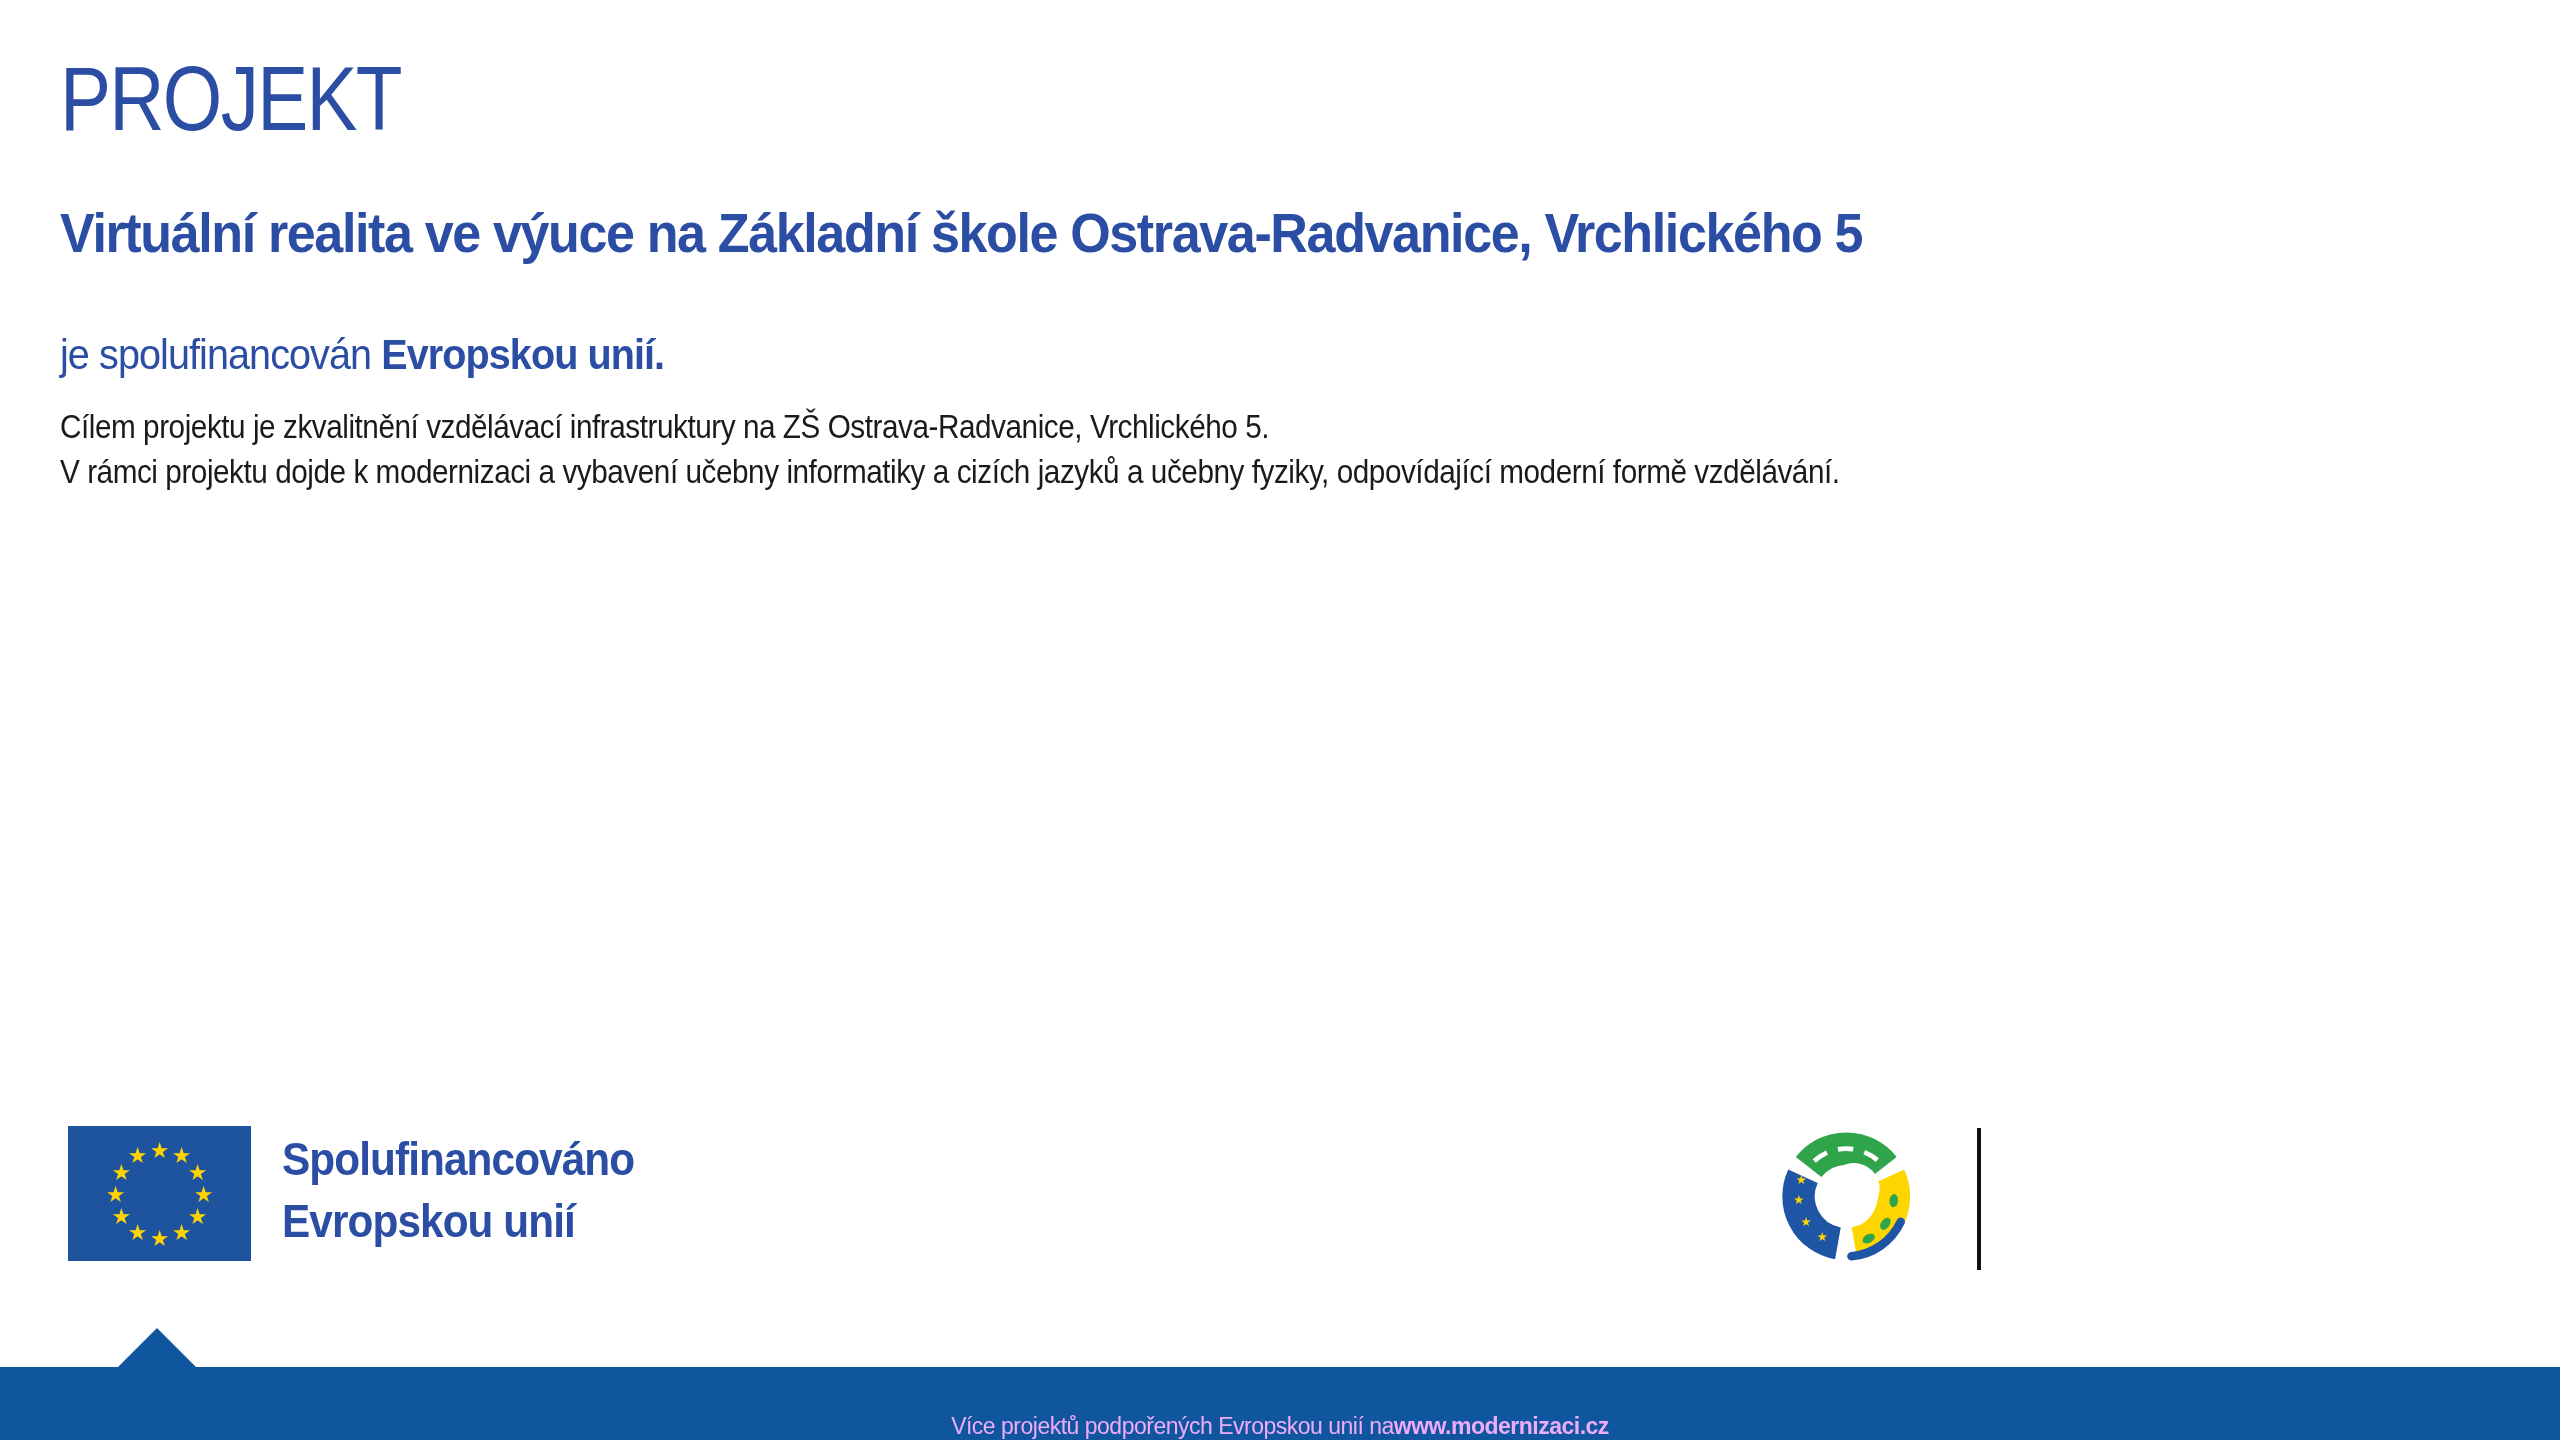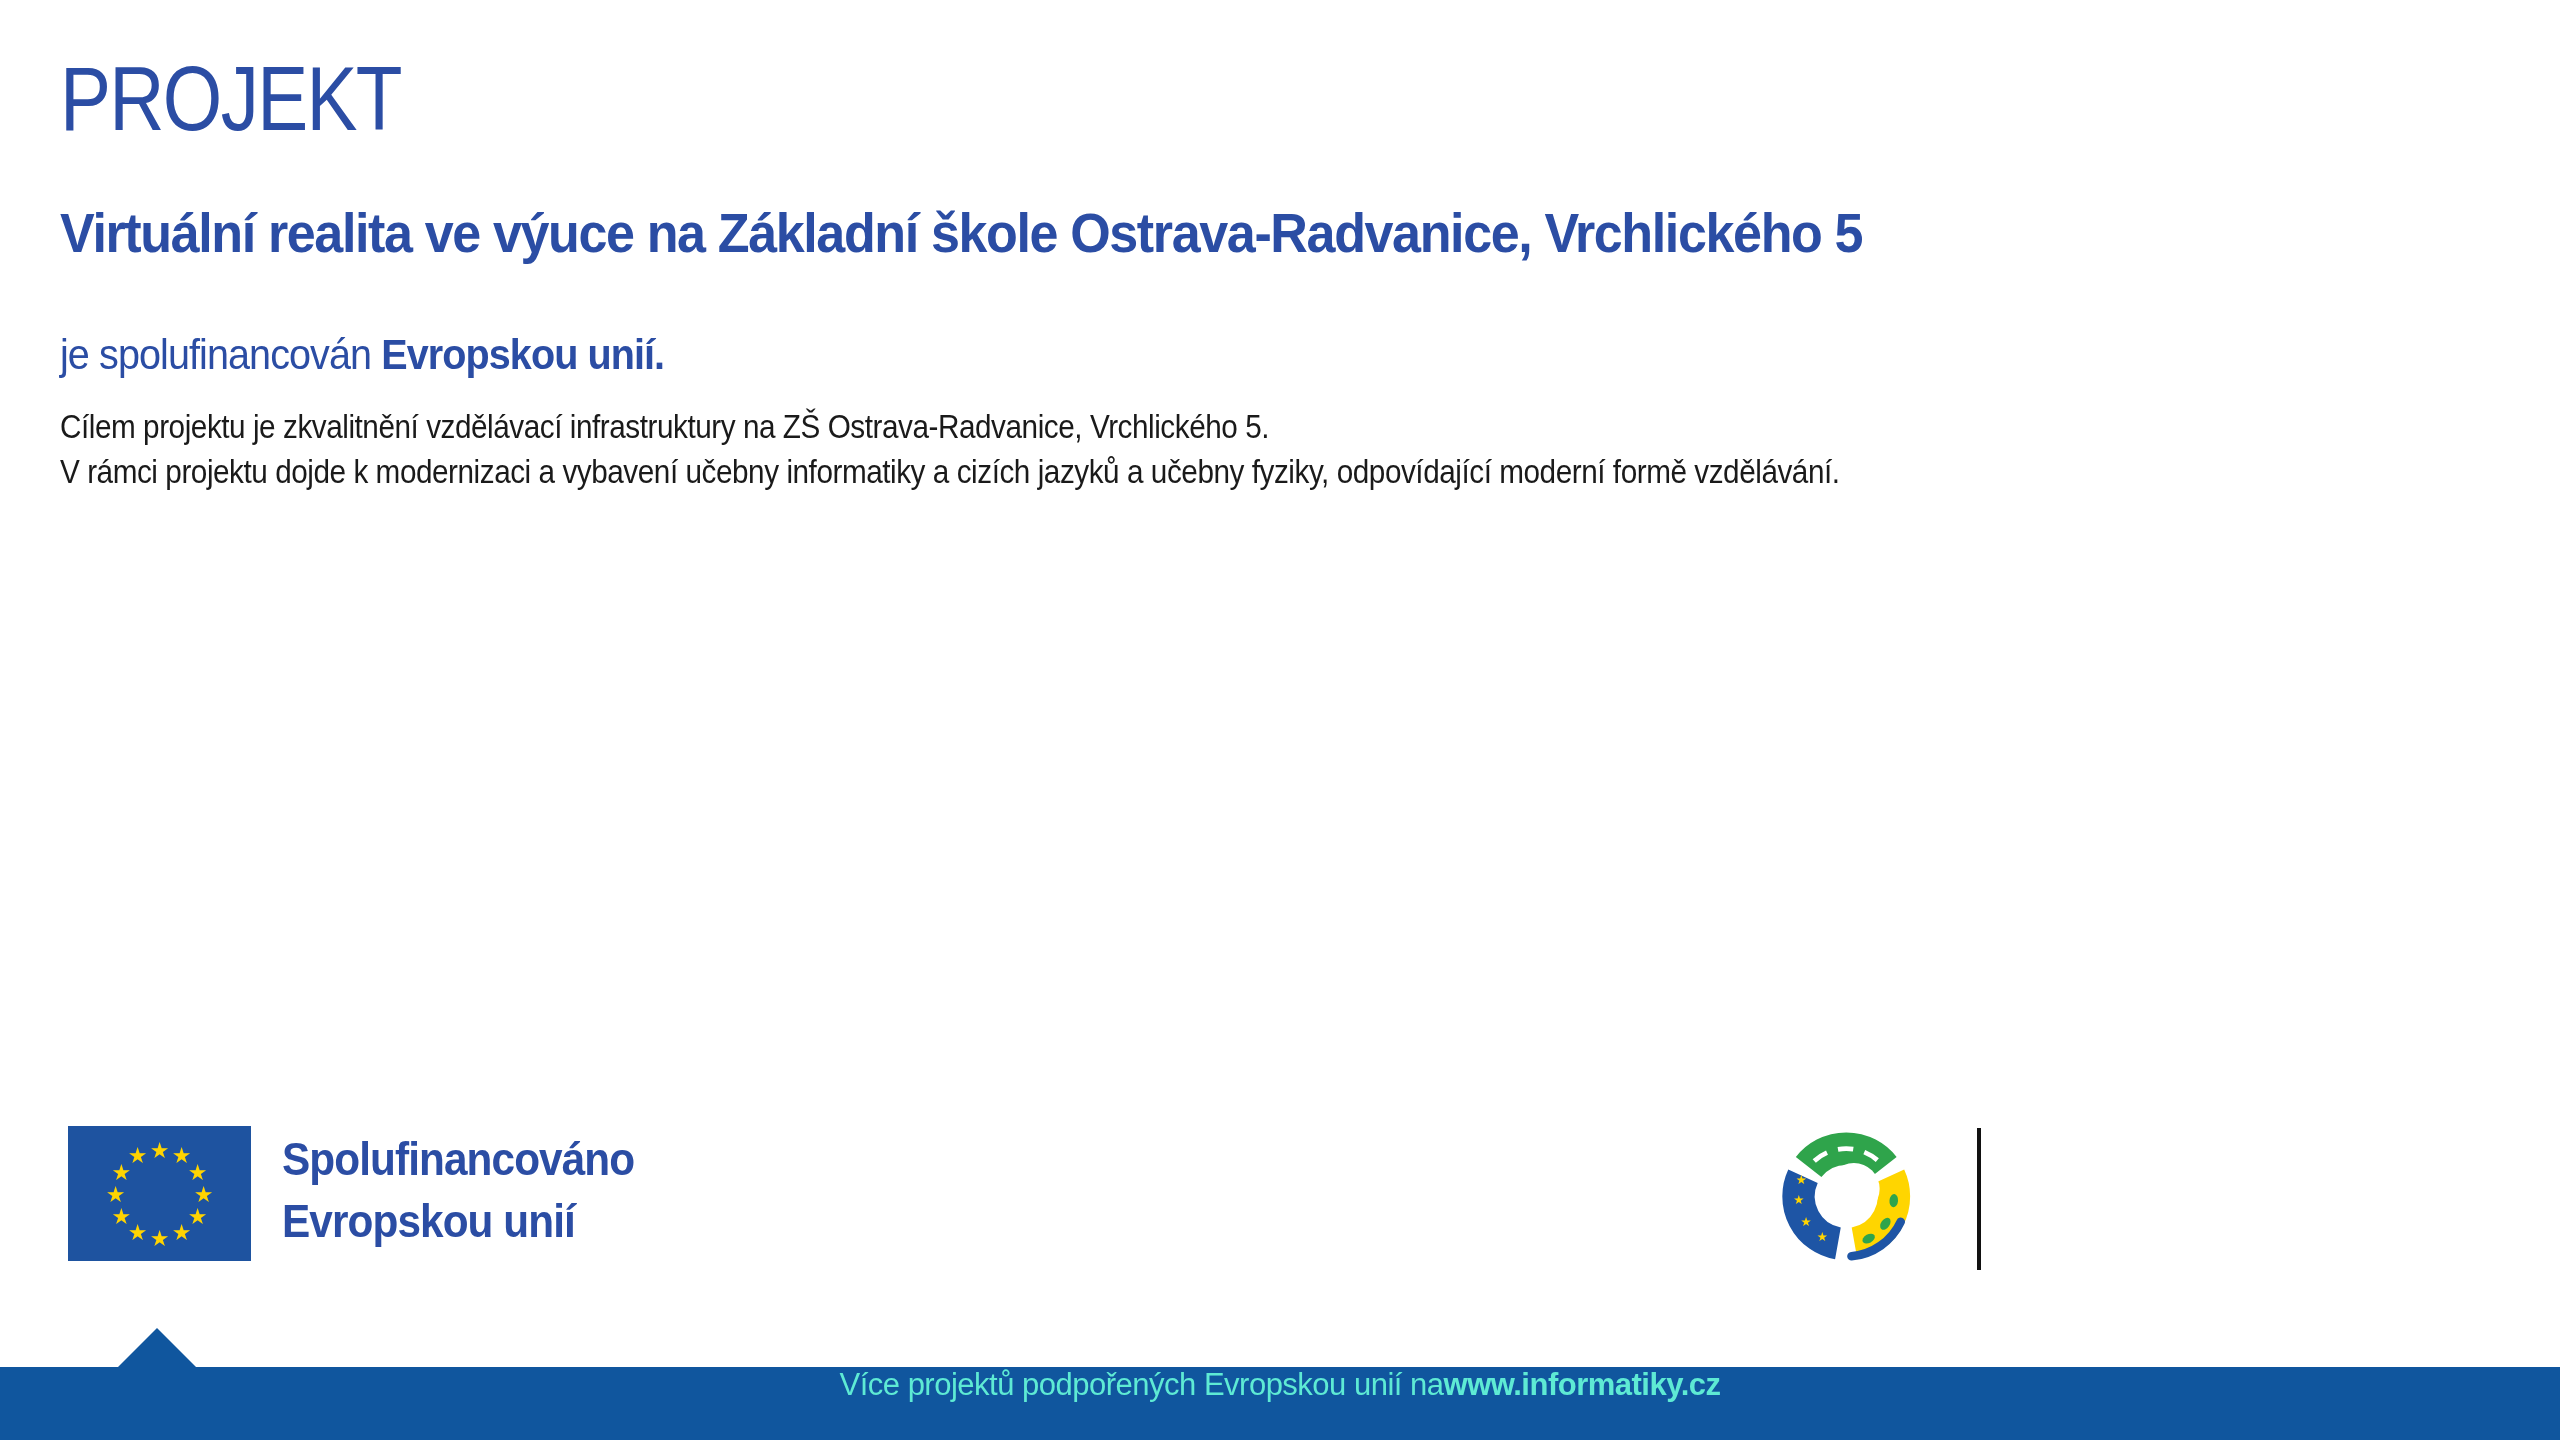--- a/index.html
+++ b/index.html
@@ -72,22 +72,22 @@
   .footer-arrow{
     position:absolute;left:118px;top:1328px;
     width:0;height:0;
     border-left:39px solid transparent;
     border-right:39px solid transparent;
     border-bottom:39px solid var(--bar-blue);
   }
   .footer-bar{
     position:absolute;left:0;top:1367px;width:2560px;height:73px;
     background:var(--bar-blue);
-    display:flex;align-items:flex-start;justify-content:center;
-    font-size:31px;color:#5eead4;letter-spacing:-.5px;white-space:nowrap;
+    display:flex;align-items:flex-end;justify-content:center;
+    font-size:23px;color:#f0abfc;letter-spacing:-.5px;white-space:nowrap;
   }
   .footer-bar b{font-weight:700;}
 
   .star{font-family:"DejaVu Sans", sans-serif;}
 </style>
 </head>
 <body>
 
 <div class="canvas">
 
@@ -153,16 +153,16 @@
         <text x="55.3" y="90.4">★</text>
         <text x="58" y="68.9">★</text>
       </g>
     </svg>
     <div class="mmr-divider"></div>
   </div>
 
   <div class="footer-arrow"></div>
   <div class="footer-bar">
       <span>Více projektů podpořených Evropskou unií na </span>
-      <b>www.informatiky.cz</b>
+      <b>www.modernizaci.cz</b>
     </div>
 
 </div>
 
 </body></html>

